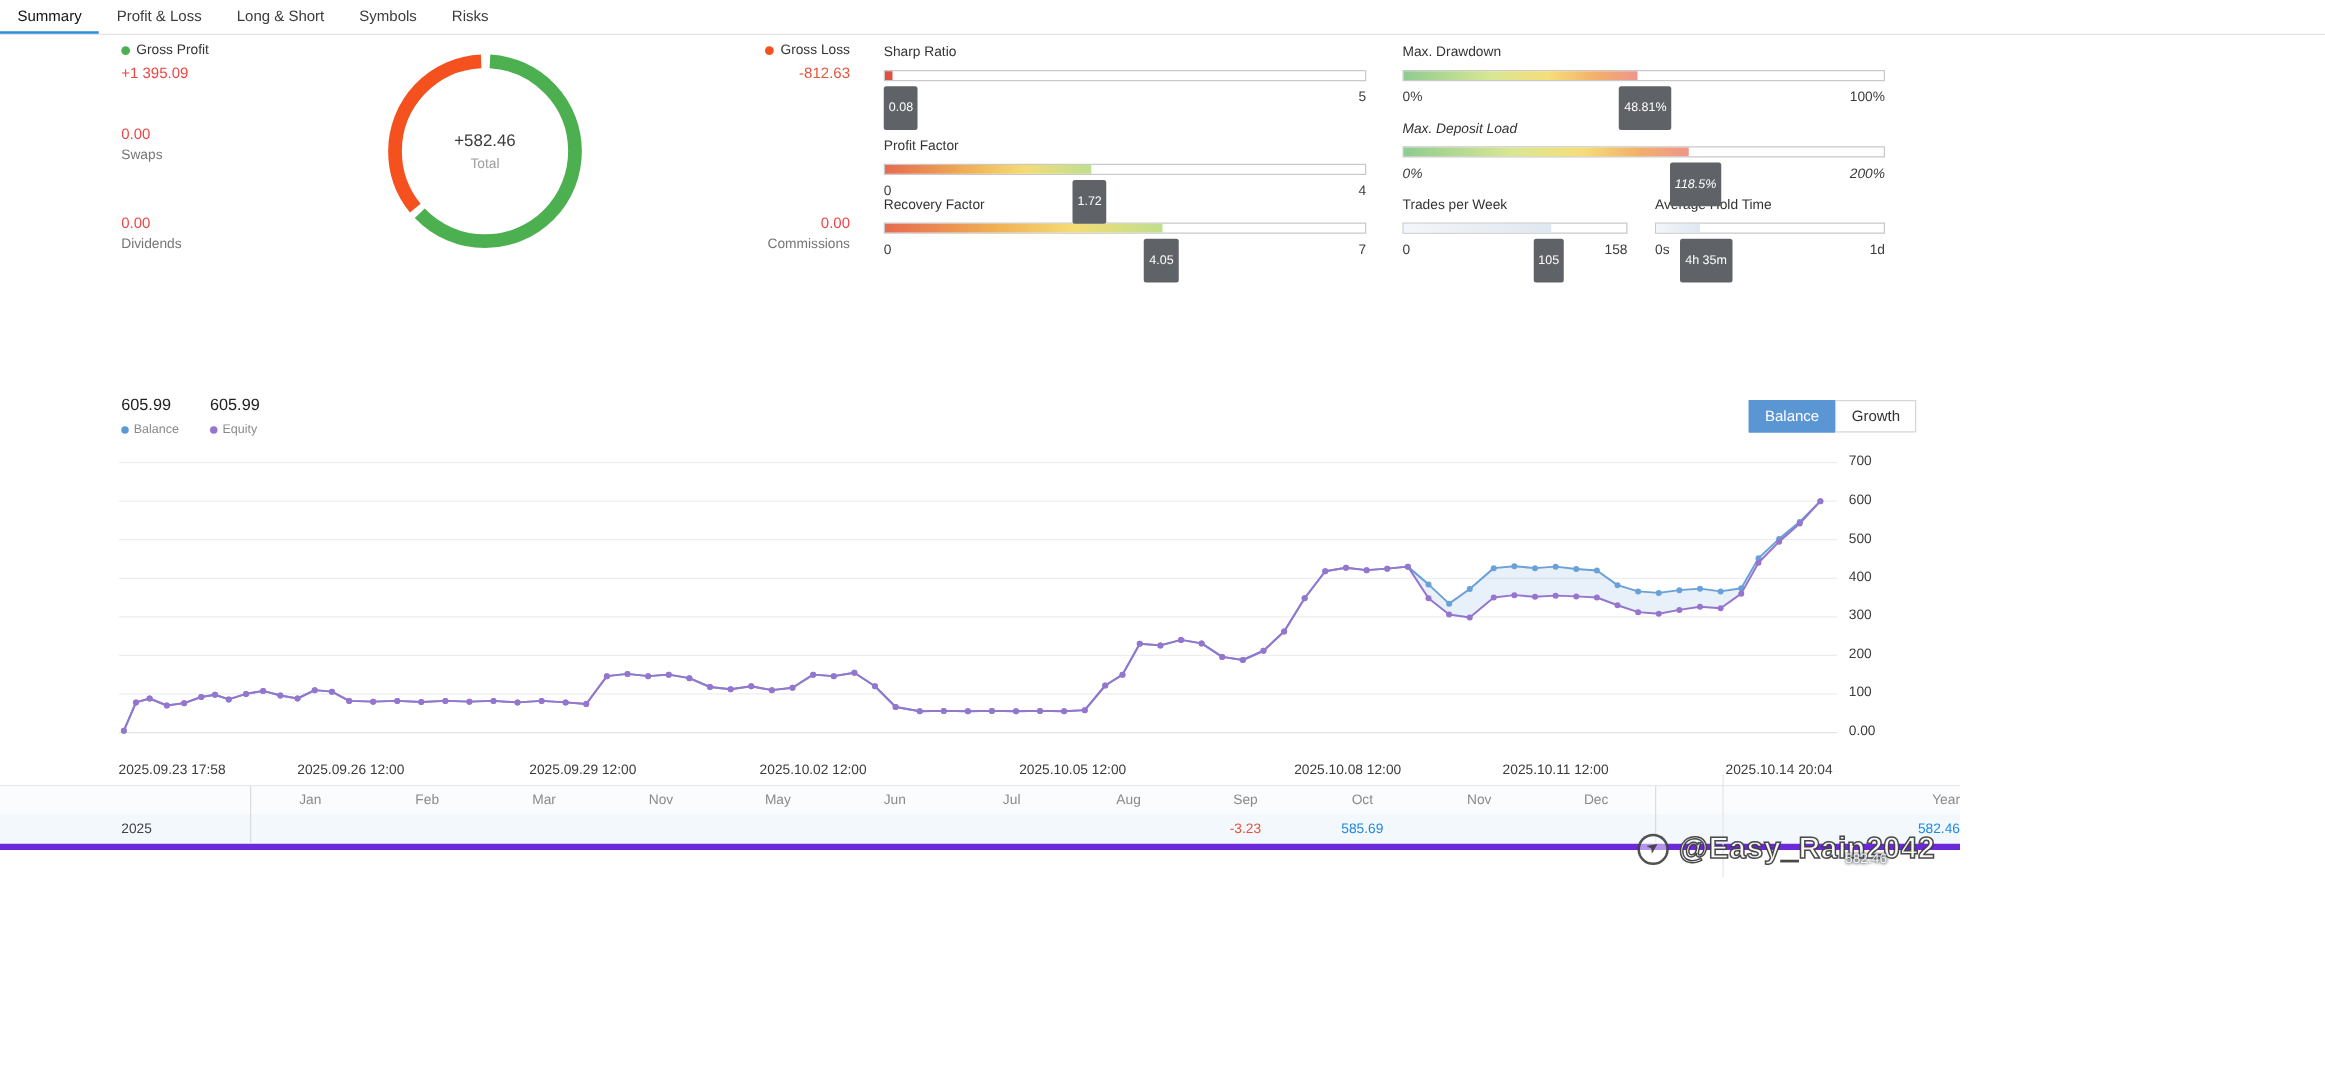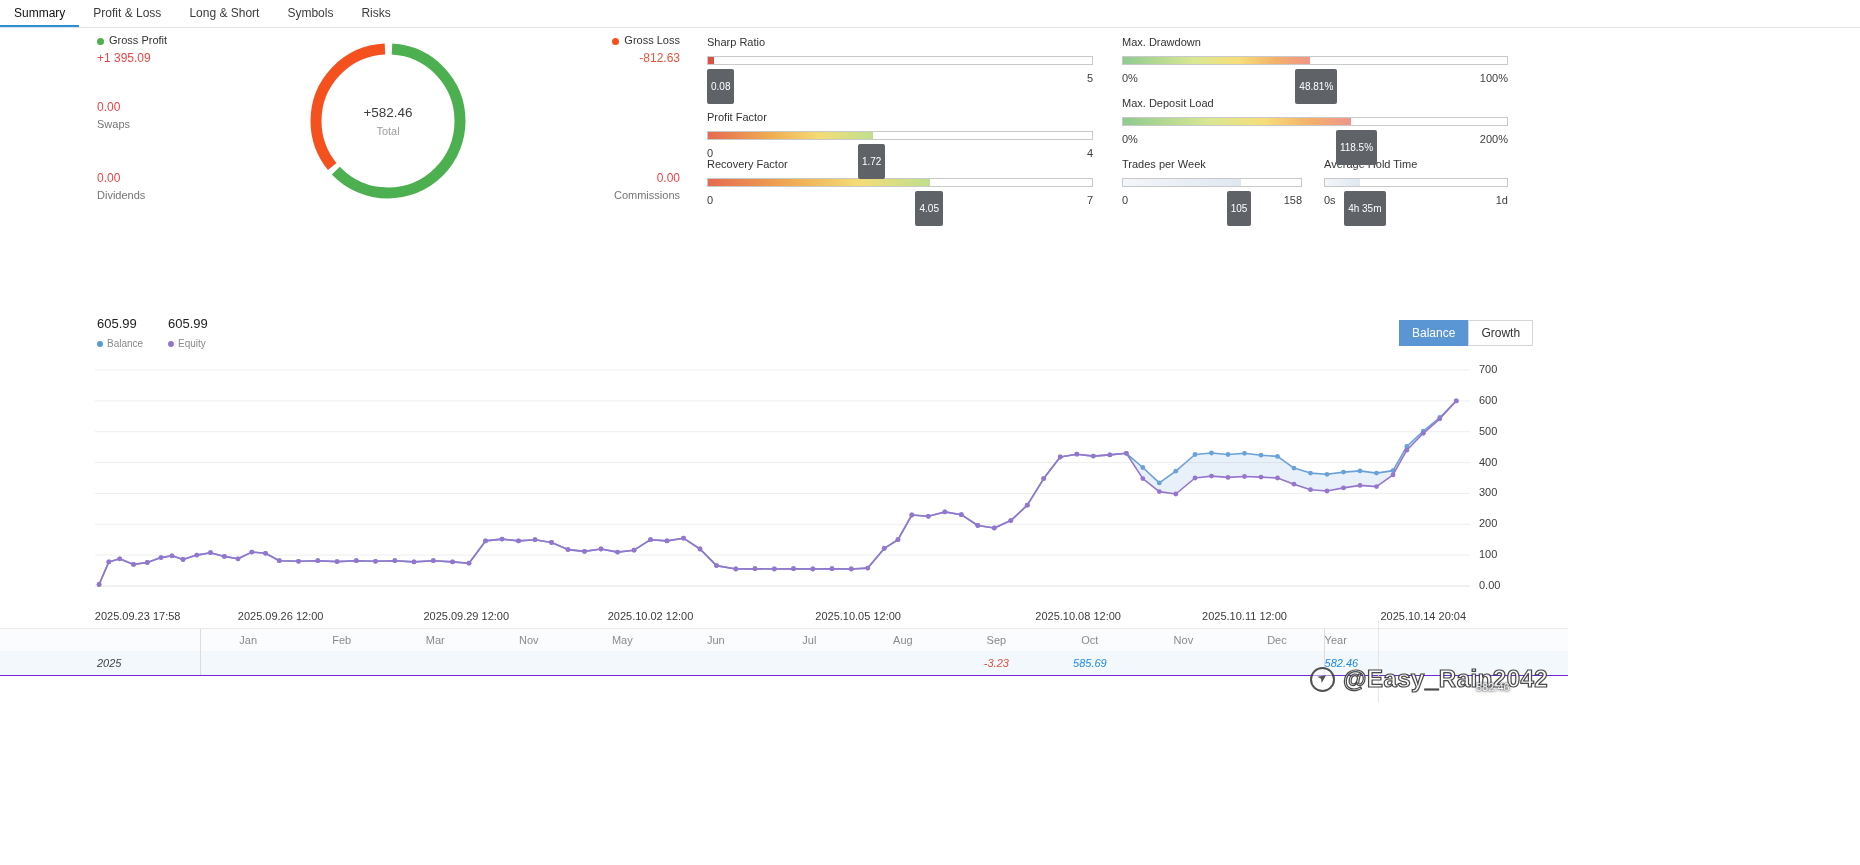--- a/index.html
+++ b/index.html
@@ -45,21 +45,21 @@
   .fill-gr{background:linear-gradient(90deg,#8fcb90,#d9e793 38%,#f6de79 62%,#f3b06a 82%,#f0958b 100%);}
   .fill-plain{background:linear-gradient(90deg,#f3f6fa,#dfe7f0);}
   .g-scale{position:relative;height:18px;margin-top:4px;font-size:11px;color:#3c3c3c;}
   .g-min{position:absolute;left:0;top:3px;}
   .g-max{position:absolute;right:0;top:3px;}
   .g-badge{position:absolute;top:0;background:#5f6368;color:#fff;font-size:10px;padding:12px 4px;border-radius:2px;white-space:nowrap;z-index:2;}
   #g-sharp{left:707px;top:36px;width:386px;}
   #g-profit{left:707px;top:97px;width:386px;margin-top:14px;}
   #g-recovery{left:707px;top:158px;width:386px;}
   #g-drawdown{left:1122px;top:36px;width:386px;}
-  #g-deposit{left:1122px;top:97px;width:386px;}
+  #g-deposit{left:1122px;top:97px;width:386px;font-style:italic;}
   #g-trades{left:1122px;top:158px;width:180px;}
   #g-hold{left:1324px;top:158px;width:184px;}
 
   
   #hdr-balance{position:absolute;left:97px;top:316px;}
   #hdr-equity{position:absolute;left:168px;top:316px;}
   .hdr-val{font-size:13px;color:#212121;}
   .legend{font-size:10px;color:#8a8a8a;display:flex;align-items:center;gap:4px;margin-top:7px;}
   .legend .dot{width:6px;height:6px;margin:0;}
   .btn-group{position:absolute;left:1399px;top:320px;display:flex;}
@@ -69,25 +69,25 @@
   
   #chart-plot{position:absolute;left:95px;top:366px;width:1375px;height:224px;}
   #chart-y-axis{position:absolute;left:1479px;top:366px;width:44px;height:224px;font-size:11px;color:#3c3c3c;}
   .ytick{position:absolute;left:0;white-space:nowrap;}
   #chart-x-axis{position:absolute;left:95px;top:610px;width:1375px;height:14px;font-size:11px;color:#3c3c3c;}
   .xtick{position:absolute;top:0;transform:translateX(-50%);white-space:nowrap;}
 
   
   #table{position:absolute;left:0;top:628px;width:1568px;}
   .trow{display:flex;height:22px;background:#fafcfe;border-top:1px solid #e9e9e9;font-size:11px;align-items:center;}
-  .trow.vrow{height:24px;background:#f2f8fc;border-bottom:1px solid #6d28d9;border-top:none;font-style:italic;}
+  .trow.vrow{height:24px;background:#f2f8fc;border-bottom:5px solid #6d28d9;border-top:none;}
   .tcell-first{width:205px;box-sizing:border-box;padding-left:97px;color:#424242;}
   .tcells{width:1173px;display:flex;border-left:1px solid #dcdcdc;border-right:1px solid #dcdcdc;box-sizing:border-box;height:100%;align-items:center;}
   .tcell{flex:1;text-align:center;color:#8a8a8a;}
-  .tcell-year{width:254px;text-align:left;color:#8a8a8a;}
+  .tcell-year{width:254px;text-align:right;color:#8a8a8a;}
   .vline{position:absolute;left:1378px;top:620px;height:82px;width:1px;background:#e6e6e6;}
 
   
   #watermark{position:absolute;left:1310px;top:665px;display:flex;align-items:center;gap:8px;z-index:5;}
   .wm-icon{width:25px;height:25px;border:2px solid rgba(50,50,50,.85);border-radius:50%;background:rgba(255,255,255,.5);display:flex;align-items:center;justify-content:center;font-size:12px;color:rgba(50,50,50,.85);box-sizing:border-box;}
   .wm-icon span{display:inline-block;transform:rotate(-35deg) translate(1px,-1px);}
   .wm-text{font-size:24px;font-weight:bold;color:rgba(255,255,255,.95);-webkit-text-stroke:1.2px rgba(55,55,55,.9);text-shadow:0 0 1px rgba(55,55,55,.55);letter-spacing:.5px;white-space:nowrap;}
   #wm-overlay{position:absolute;left:1476px;top:681px;font-size:11px;color:#f2f7fc;text-shadow:0 0 2px #444,0 0 3px #444;z-index:6;}
 </style>
 </head>

